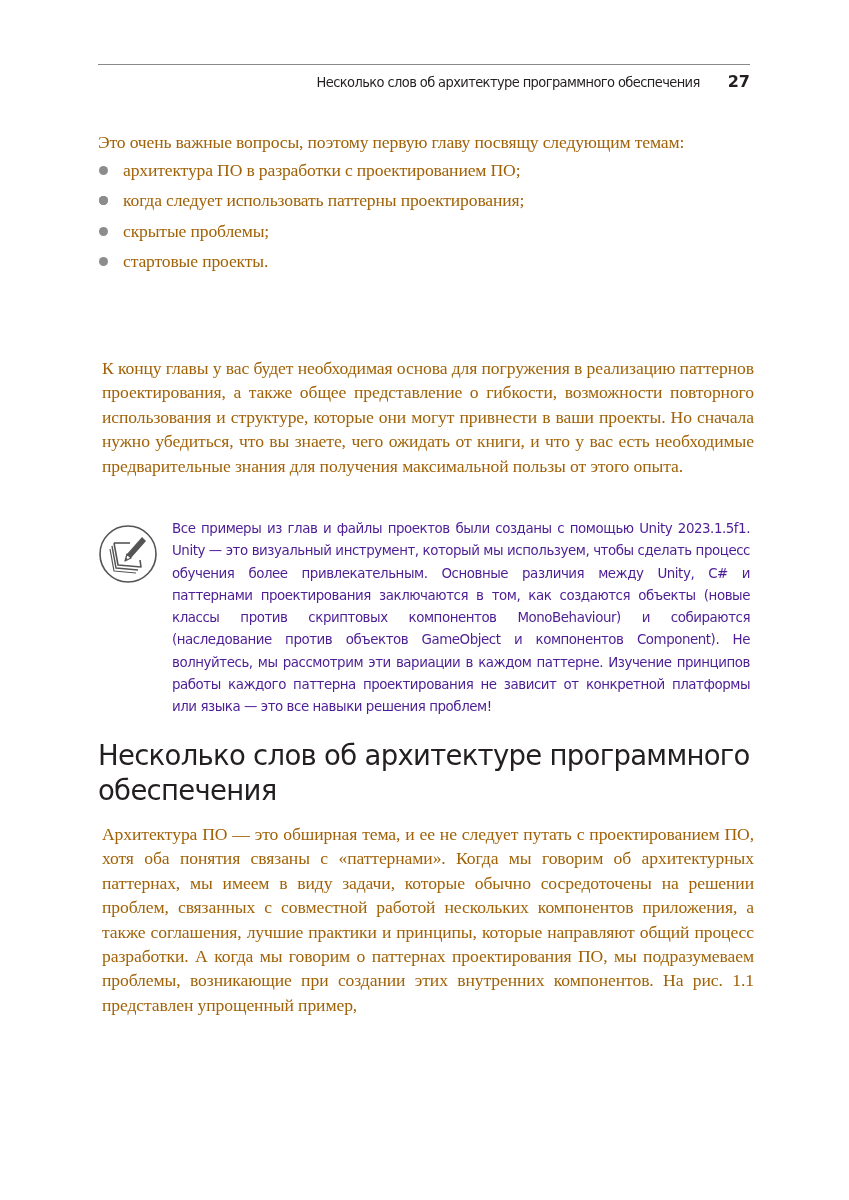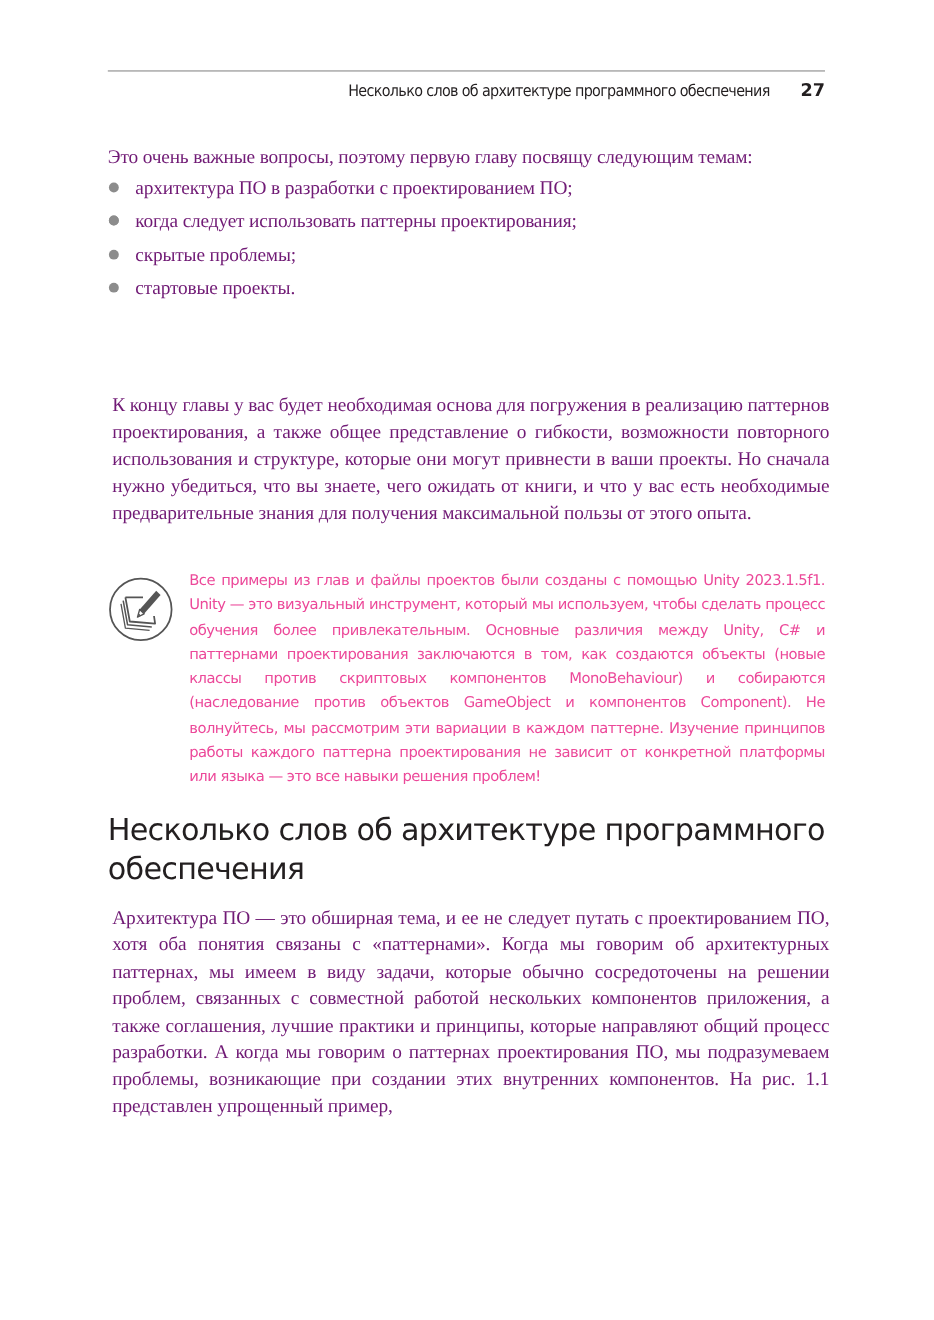--- a/index.html
+++ b/index.html
@@ -45,21 +45,21 @@
     .page-number {
       font-weight: bold;
       margin-left: 28px;
       font-size: 16px;
       letter-spacing: 0;
     }
     .serif {
       font-family: "Liberation Serif", "DejaVu Serif", serif;
       font-size: 17.6px;
       line-height: 24.4px;
-      color: #701a75;
+      color: #a16207;
     }
     .intro {
       position: absolute;
       top: 130px;
       left: 0;
       width: 652px;
       margin: 0;
       letter-spacing: -0.15px;
     }
     .bullets {
@@ -112,21 +112,21 @@
     }
     .note-text {
       position: absolute;
       left: 74px;
       top: 0;
       width: 578px;
       margin: 0;
       font-family: "DejaVu Sans", sans-serif;
       font-size: 13.4px;
       line-height: 22.3px;
-      color: #ec4899;
+      color: #4c1d95;
       text-align: justify;
       letter-spacing: -0.45px;
     }
     .section-heading {
       position: absolute;
       top: 738px;
       left: 0;
       width: 652px;
       margin: 0;
       font-family: "DejaVu Sans", sans-serif;

